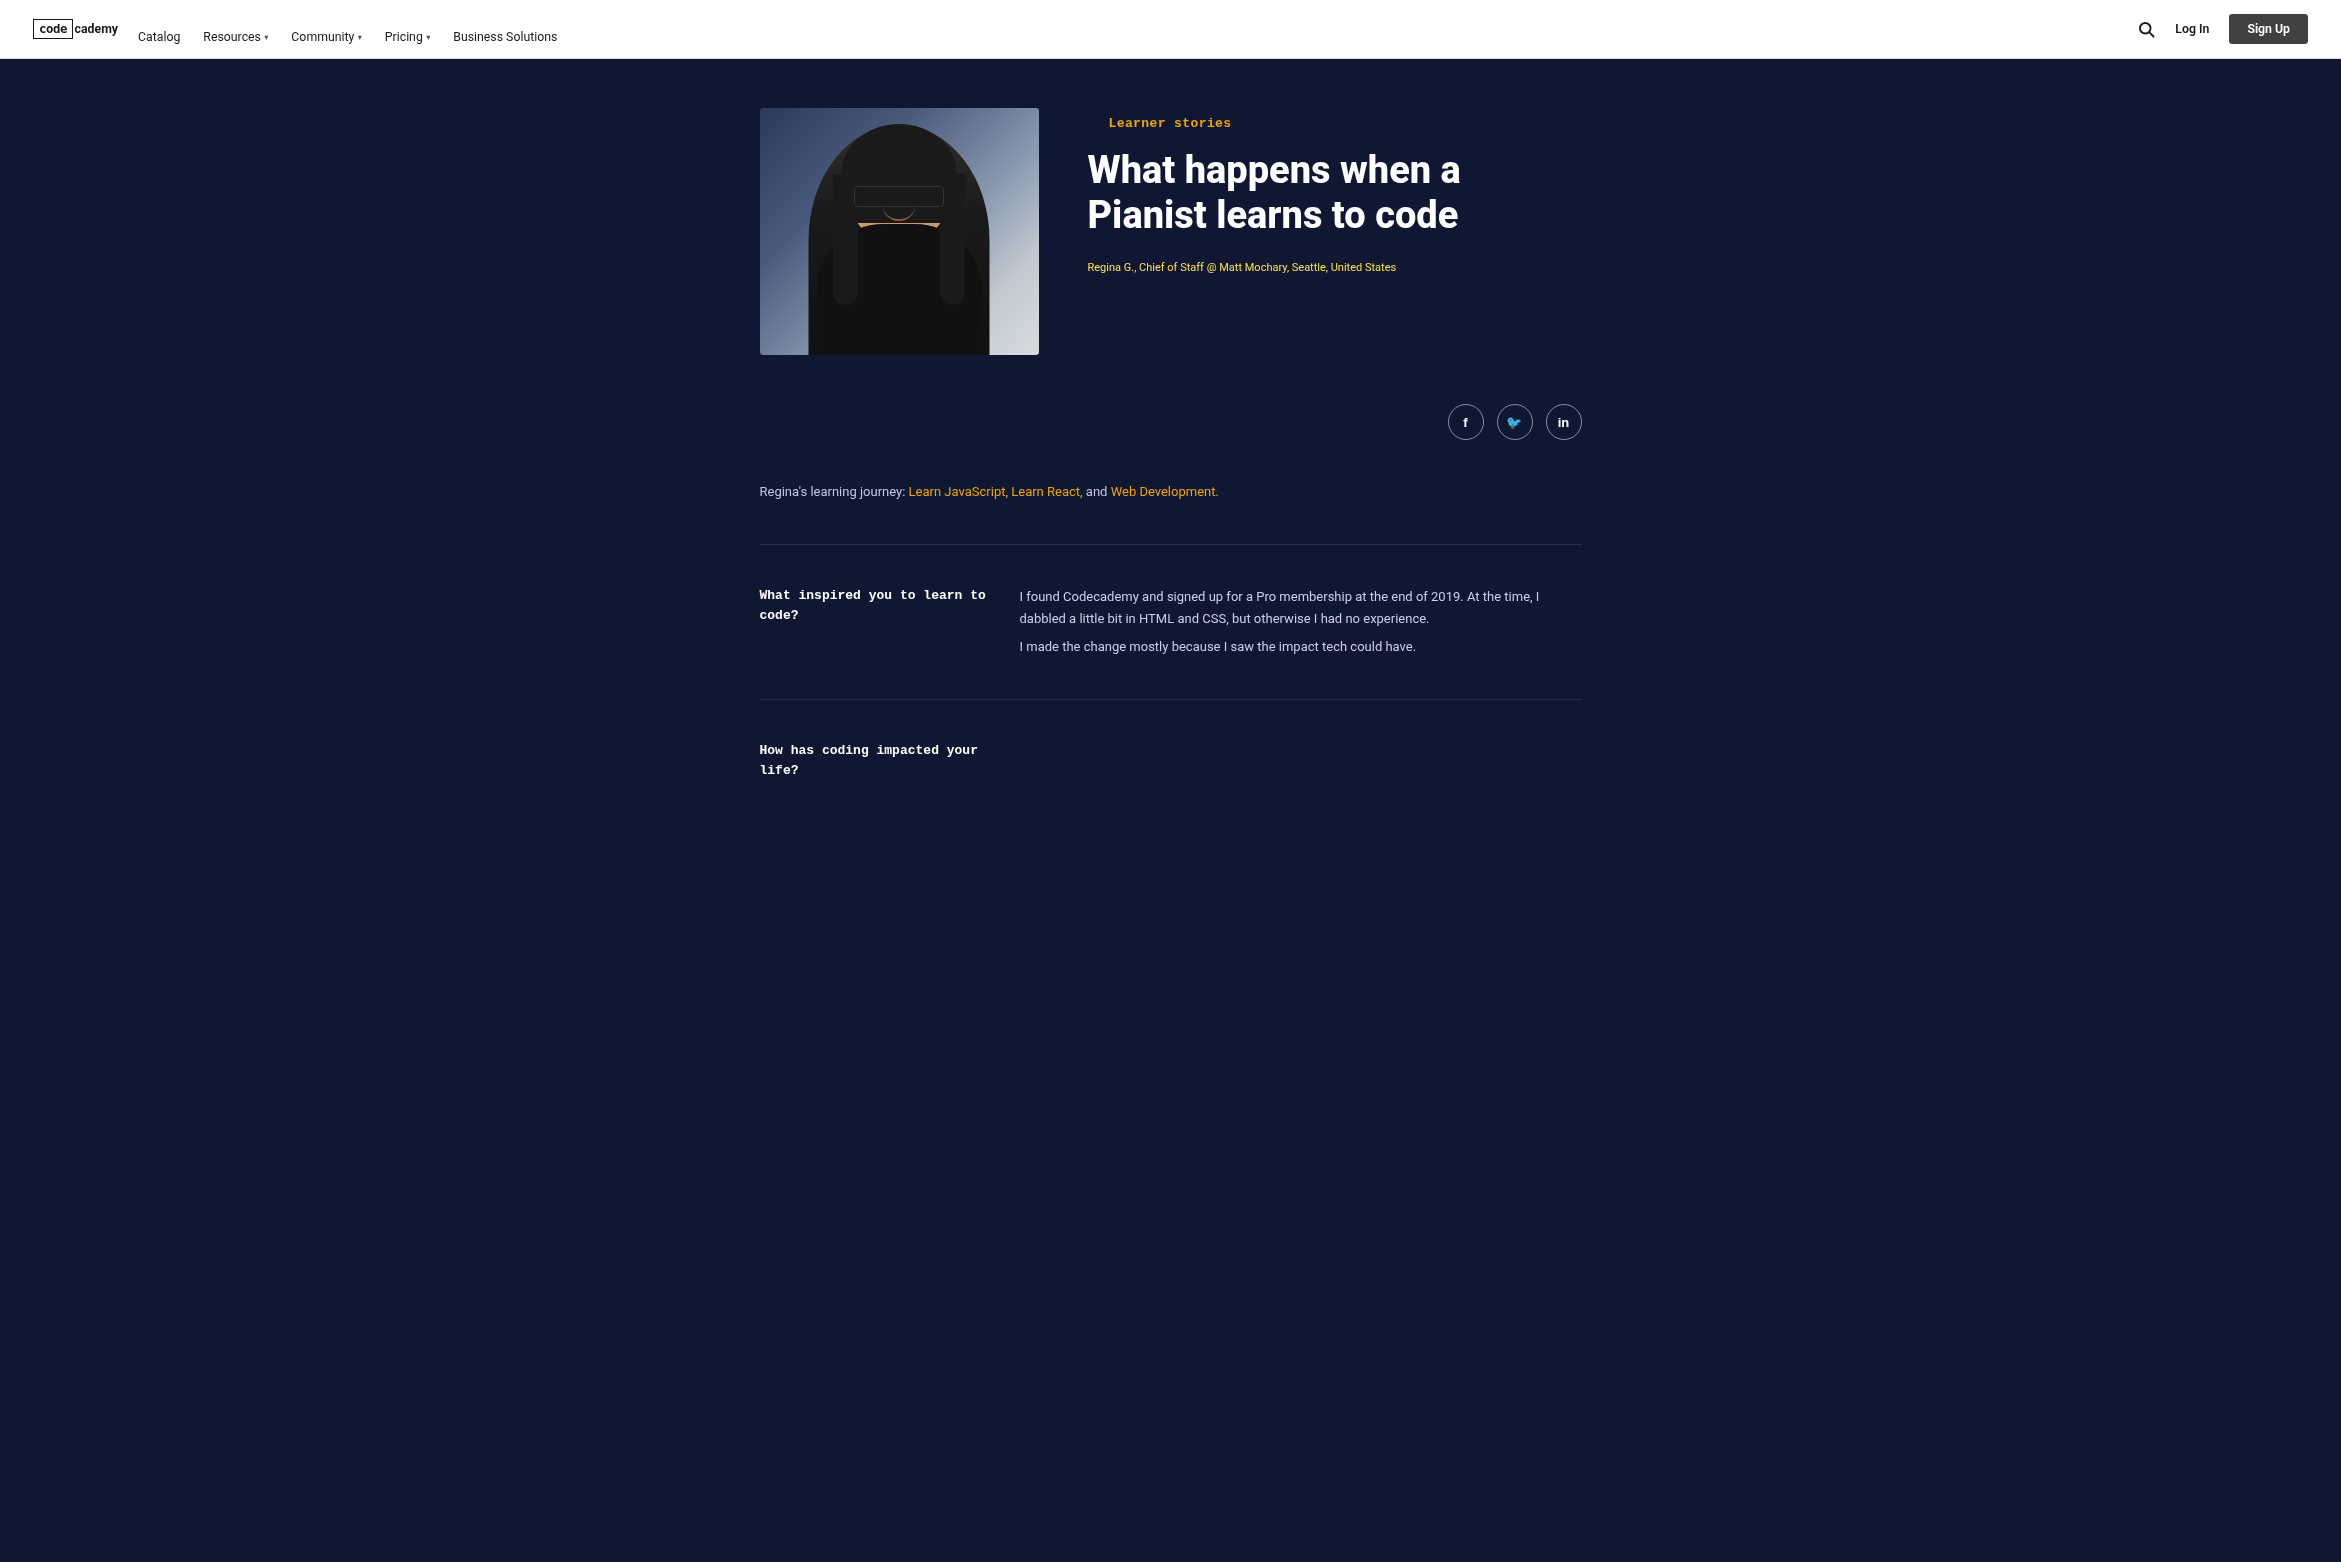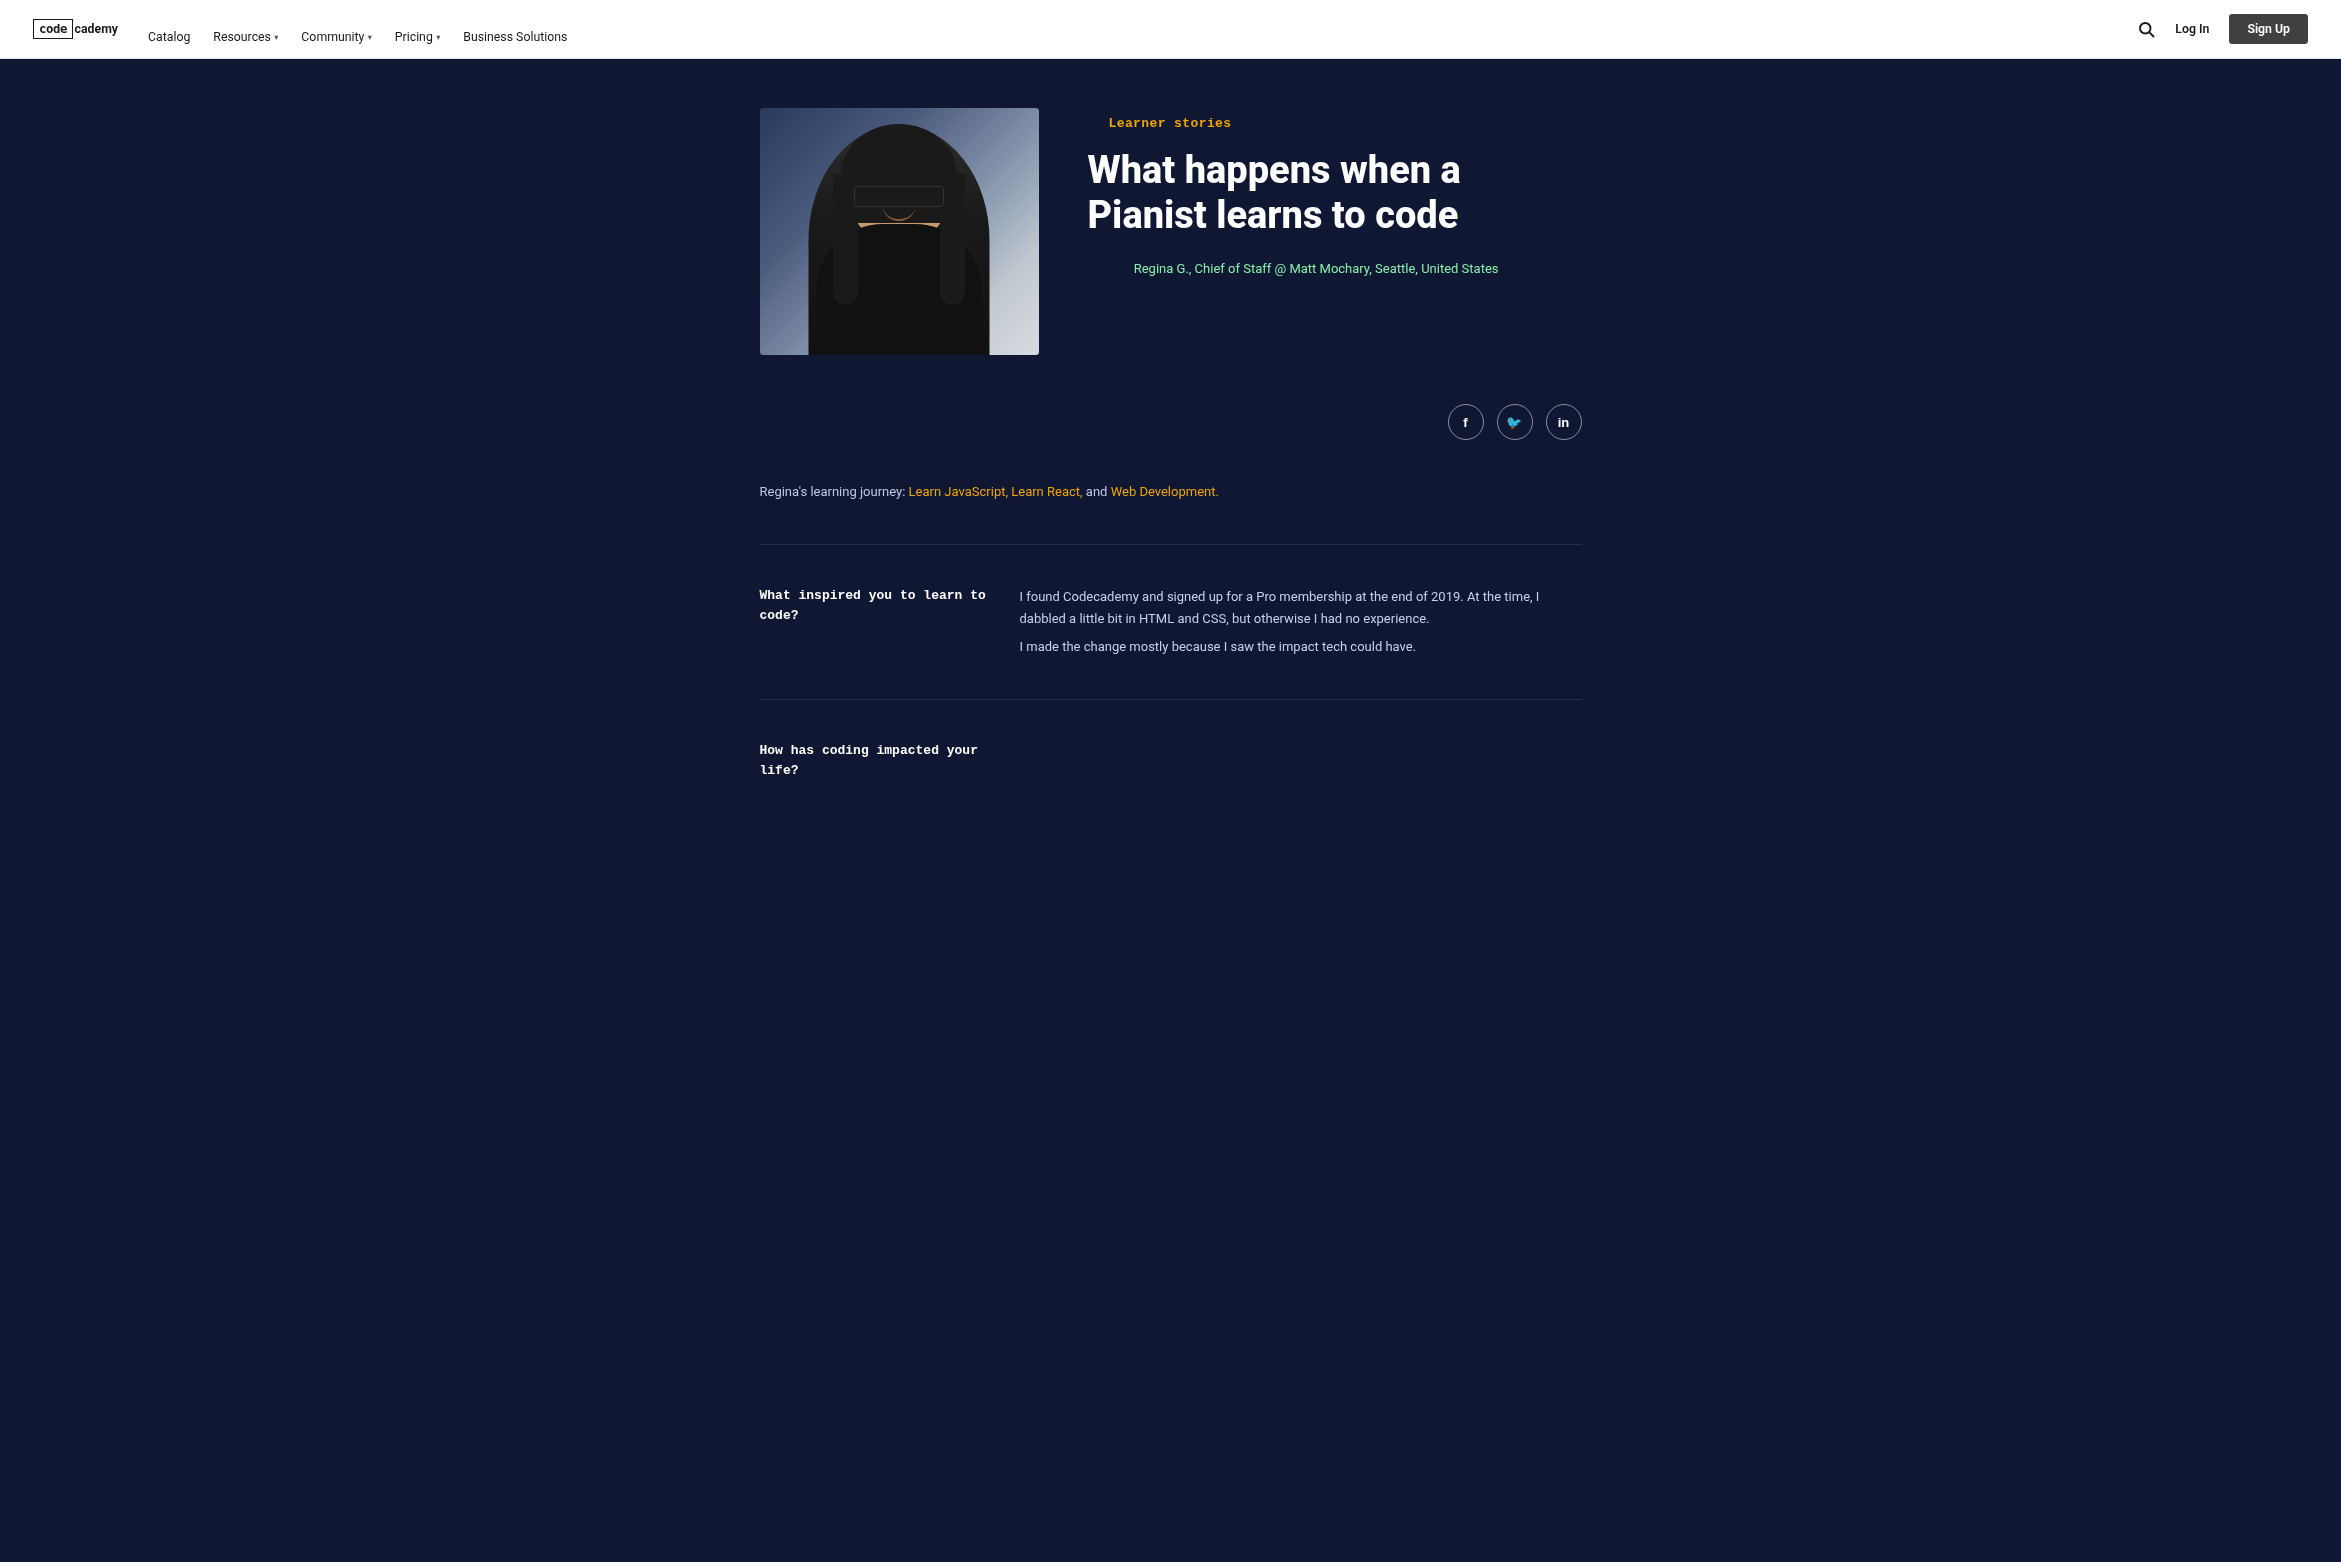--- a/index.html
+++ b/index.html
@@ -20,21 +20,21 @@
       height: 59px;
       border-bottom: 0.8px solid #e0e0e0;
       position: sticky;
       top: 0;
       z-index: 100;
     }
 
     .nav-logo {
       display: flex;
       align-items: center;
-      margin-right: 30px;
+      margin-right: 20px;
       text-decoration: none;
     }
 
     .logo-box {
       border: 1.6px solid #1a1a1a;
       padding: 1.6px 5px;
       font-size: 12.3px;
       font-weight: 700;
       color: #1a1a1a;
       font-family: monospace;
@@ -266,25 +266,24 @@
 
     .hero-title {
       font-size: 38px;
       font-weight: 800;
       color: #ffffff;
       line-height: 1.2;
       margin-bottom: 20px;
     }
 
     .hero-subtitle {
-      font-size: 13px;
-      color: #86efac;
+      font-size: 11px;
+      color: #fde047;
       line-height: 1.6;
       max-width: 411px;
-      text-align: right;
     }
 
     
     .social-icons {
       display: flex;
       justify-content: flex-end;
       gap: 13px;
       margin-bottom: 41px;
     }
 

